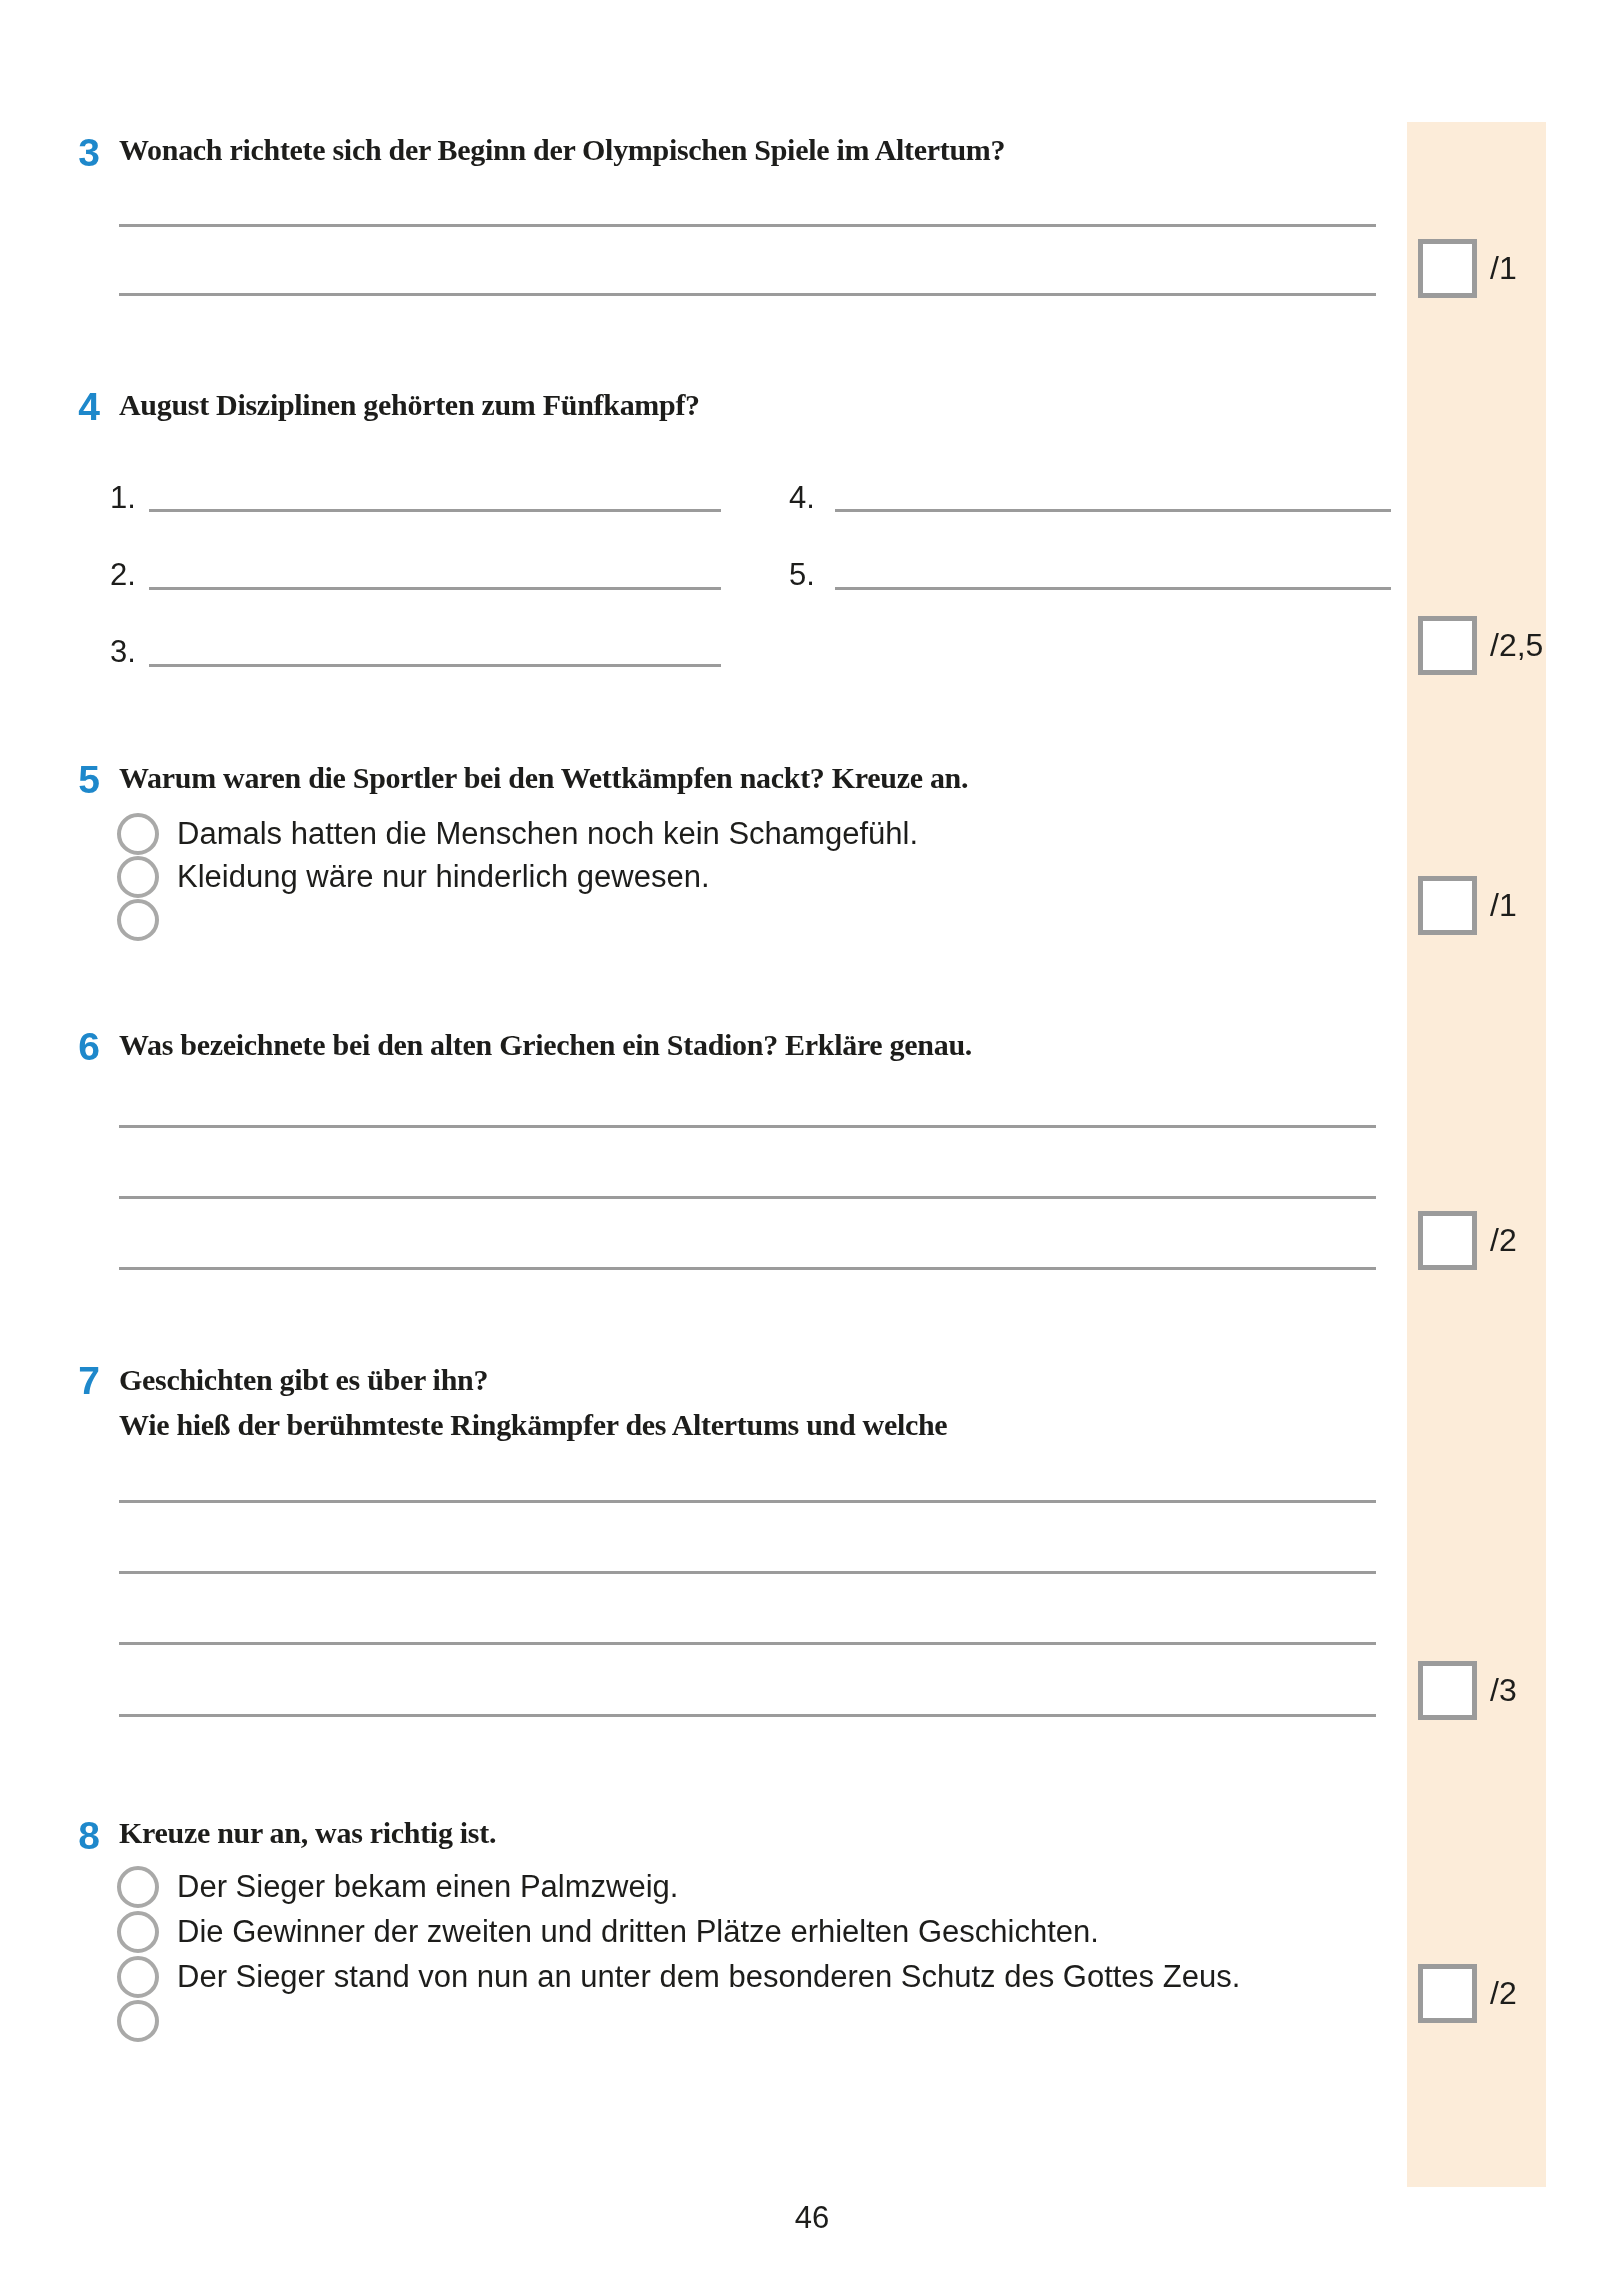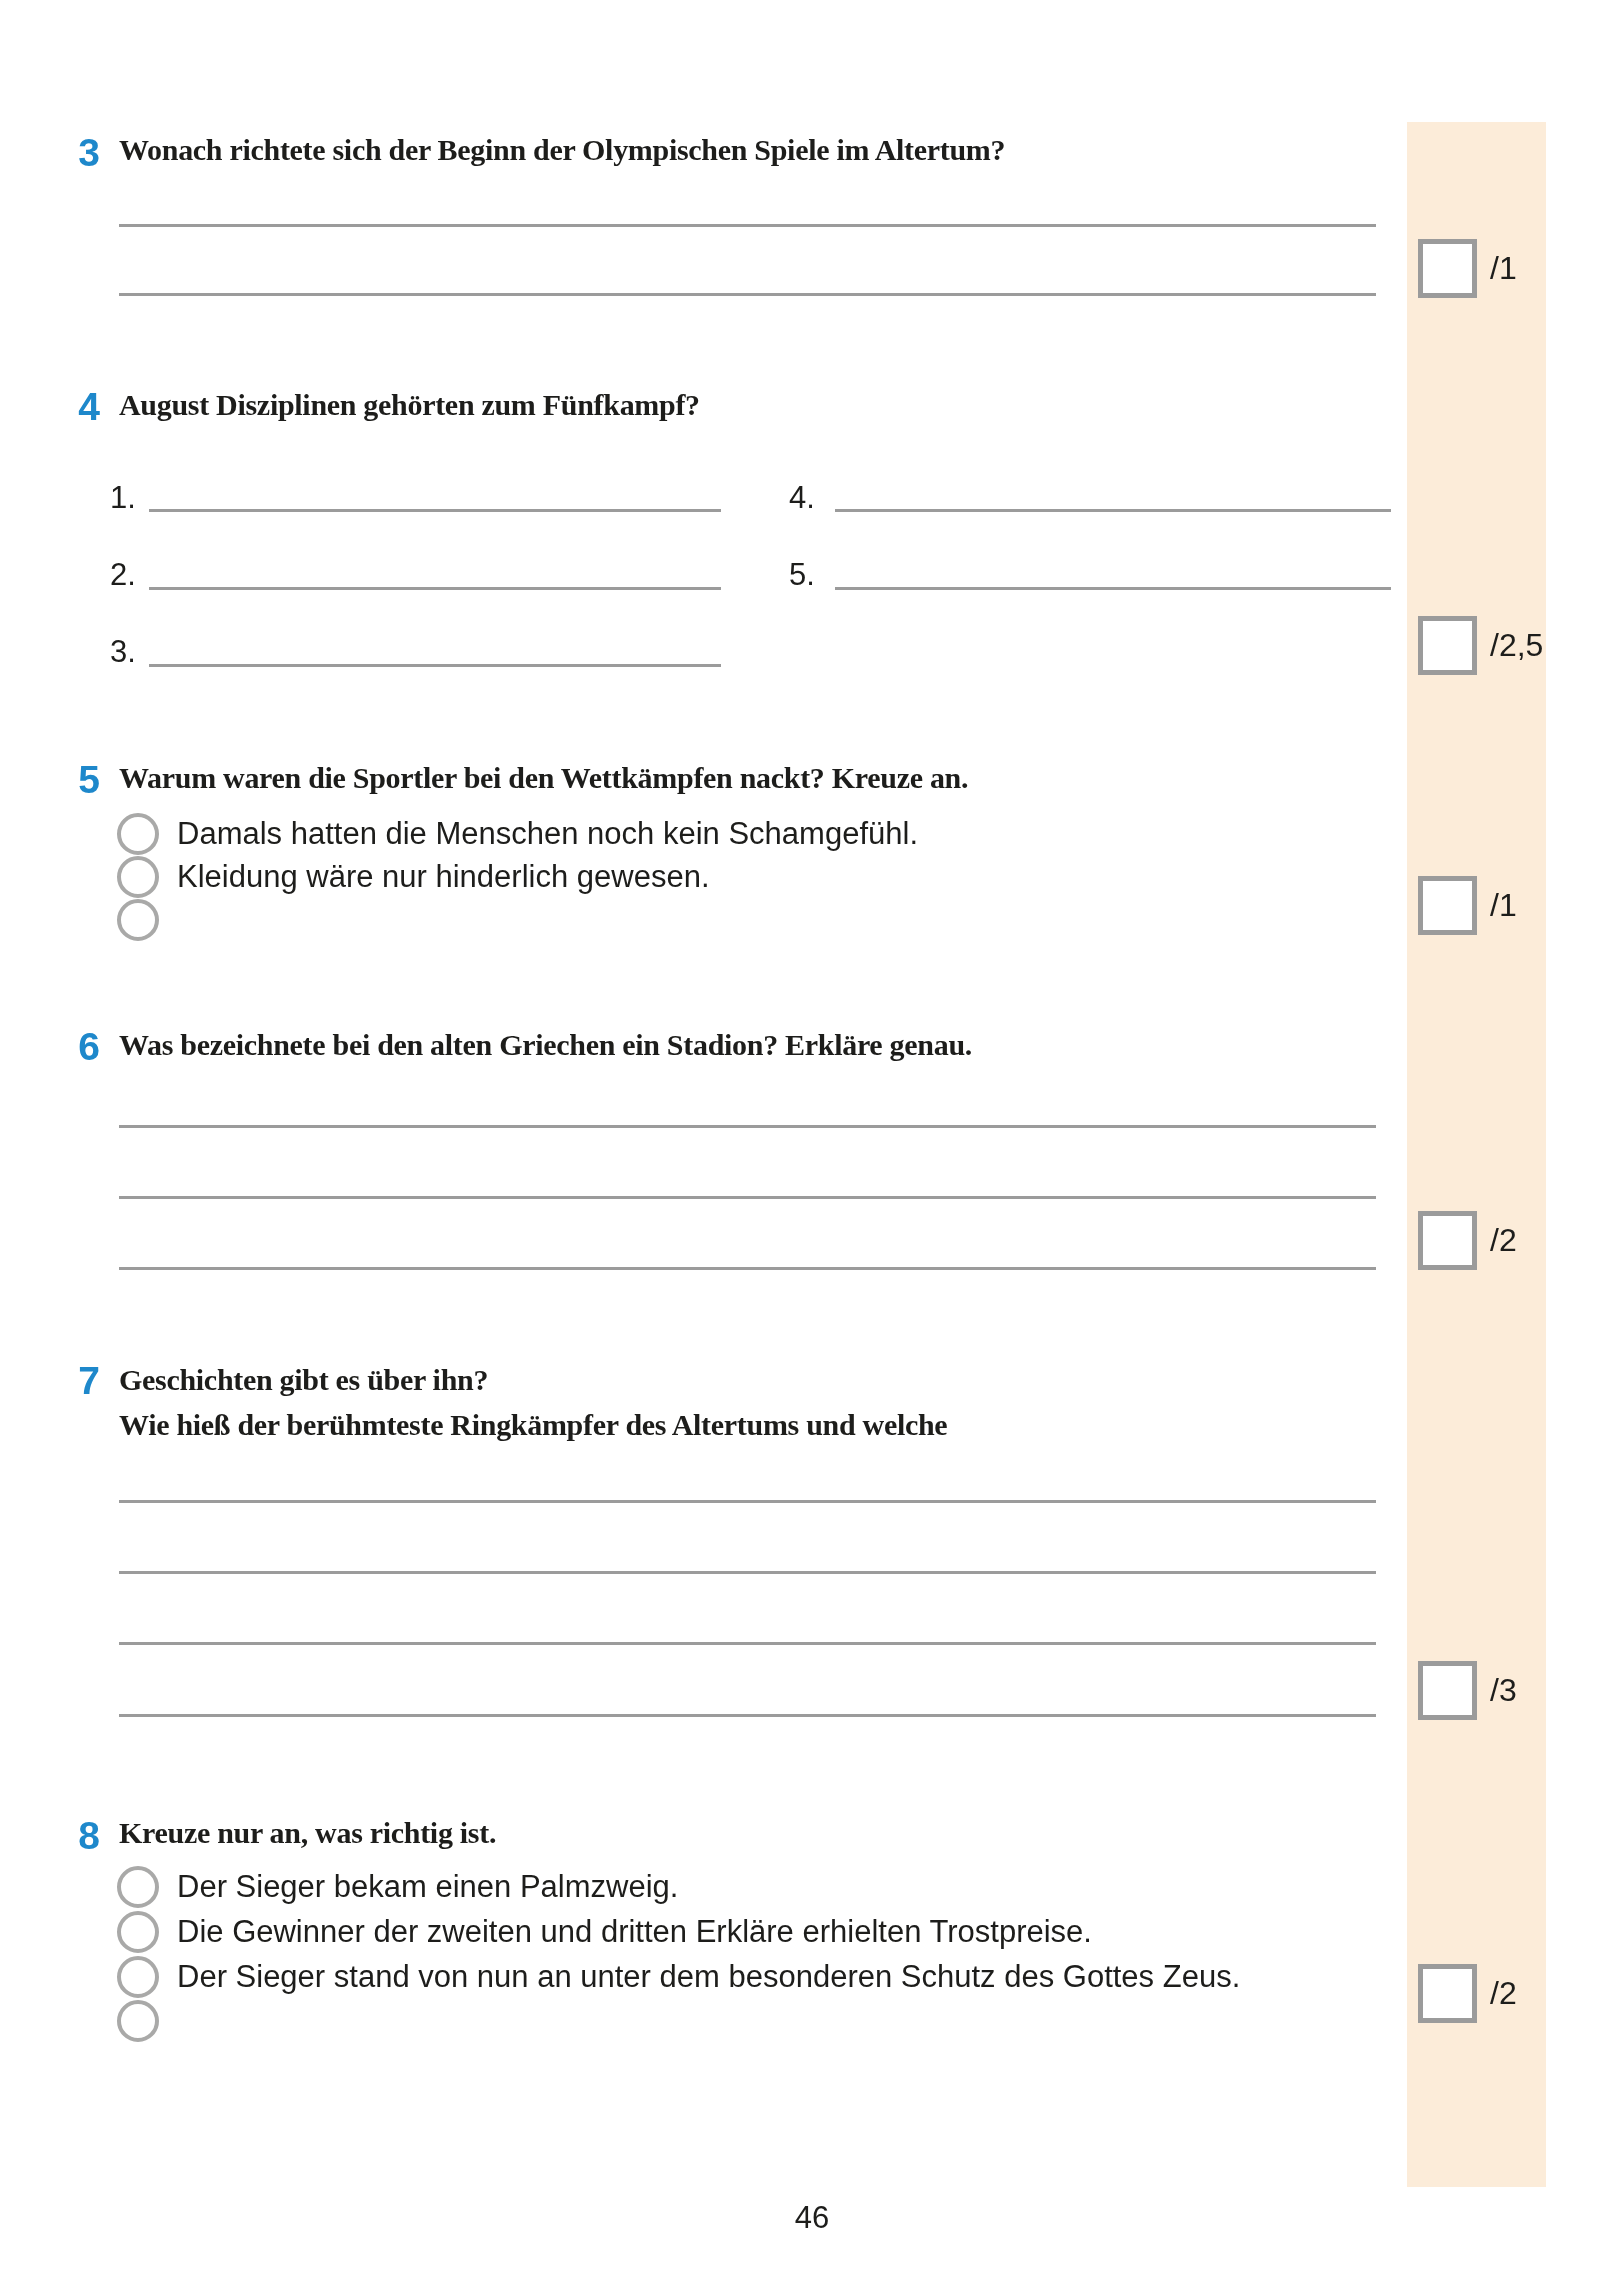--- a/index.html
+++ b/index.html
@@ -118,21 +118,21 @@
 
 <div class="qnum" style="top:1816px">8</div>
 <div class="qtitle" style="top:1810px">Kreuze nur an, was richtig ist.</div>
 
 <div class="choice-row" style="top:1865px">
   <span class="circle"></span>
   <span class="choice-label">Der Sieger bekam einen Palmzweig.</span>
 </div>
 <div class="choice-row" style="top:1910px">
   <span class="circle"></span>
-  <span class="choice-label">Die Gewinner der zweiten und dritten Erkläre erhielten Trostpreise.</span>
+  <span class="choice-label">Die Gewinner der zweiten und dritten Plätze erhielten Geschichten.</span>
 </div>
 <div class="choice-row" style="top:1955px">
   <span class="circle"></span>
   <span class="choice-label">Der Sieger stand von nun an unter dem besonderen Schutz des Gottes Zeus.</span>
 </div>
 <div class="choice-row" style="top:1999px">
   <span class="circle"></span>
 </div>
 
 <div class="scorebox" style="top:1964px"></div>

